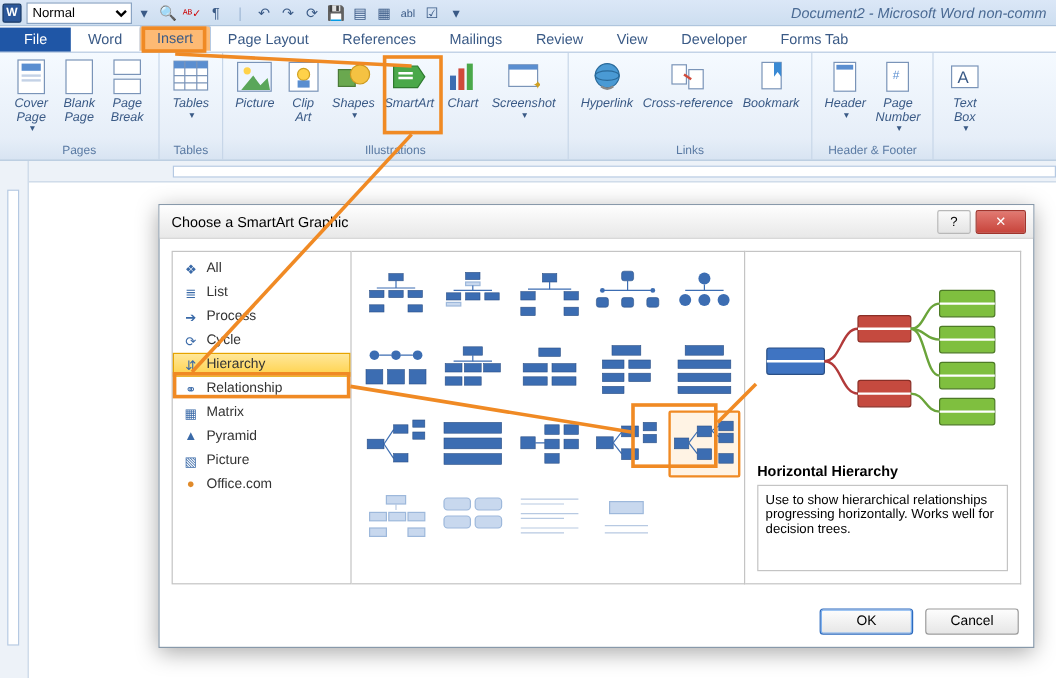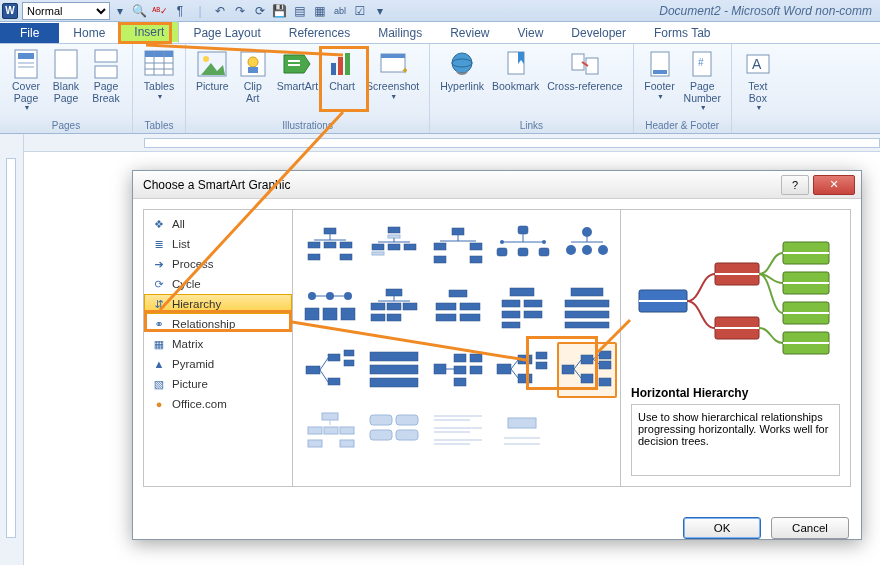--- a/index.html
+++ b/index.html
@@ -9,30 +9,30 @@
   .qat { height: 22px; background: linear-gradient(#dbe7f7,#cddef0); display: flex; align-items: center; font-size: 11px; padding: 0 2px; border-bottom: 1px solid #9fb8d5; }
   .qat .wicon { width:16px; height:16px; background:#2b579a; color:#fff; font-weight:bold; font-size:10px; display:flex; align-items:center; justify-content:center; border:1px solid #1a3a66; border-radius:2px; margin-right:4px;}
   .qat select { font-size:11px; height:18px; width:88px; background:#fff; border:1px solid #8aa4c4; }
   .qat .qbtn { width:18px; height:18px; margin:0 1px; display:flex; align-items:center; justify-content:center; color:#3a5a86; font-size:12px; }
   .qat .title { margin-left:auto; color:#4a6a93; font-size:12px; padding-right:6px;font-style:italic;}
 
   
   .tabs { height: 22px; background:#fff; display:flex; align-items:flex-end; border-bottom:1px solid #b5c9e2; position:relative;}
   .tab { padding:3px 14px; font-size:12px; color:#3a5a86; cursor:pointer;margin-top:21px; }
   .tab.file { background:#1f56a6; color:#fff; border-radius:0; padding:3px 20px; }
-  .tab.sel { background:#bef264; border:1px solid #b5c9e2; border-bottom:1px solid #f5f9fe; border-radius:3px 3px 0 0;}
+  .tab.sel { background:#fdba74; border:1px solid #b5c9e2; border-bottom:1px solid #f5f9fe; border-radius:3px 3px 0 0;}
 
   
   .ribbon { height: 90px; background:linear-gradient(#f5faff,#e6eef8 80%,#d8e4f2); display:flex; border-bottom:1px solid #9fb8d5; }
   .group { border-right:1px solid #c7d6e8; display:flex; flex-direction:column; }
   .group-body { flex:1; display:flex; align-items:flex-start; padding:2px 6px; }
   .group-label { text-align:center; font-size:10px; color:#5a7aa3; padding:1px 0 2px; }
   .rbtn { display:flex; flex-direction:column; align-items:center; padding:2px 4px; font-size:10.5px; color:#3a5a86; cursor:pointer; border-radius:3px;}
   .rbtn .ico { width:32px; height:32px; display:flex; align-items:center; justify-content:center; margin-bottom:1px;}
-  .rbtn span { text-align:center; line-height:1.1; }
+  .rbtn span { text-align:center; line-height:1.1;font-style:italic; }
   .dd { font-size:7px; color:#3a5a86; margin-left:2px;}
 
   
   .ruler-h { height:18px; background:#edf2f8; border-bottom:1px solid #c9d6e6; position:relative; margin-left:24px;}
   .ruler-h .track{ position:absolute; left:120px; right:0; top:4px; height:10px; background:#fff; border:1px solid #b5c9e2;}
   .left-gutter { position:absolute; left:0; top:134px; bottom:0; width:24px; background:#edf2f8; border-right:1px solid #c9d6e6;}
   .ruler-v-track{position:absolute;left:6px;top:24px;width:10px;height:380px;background:#fff;border:1px solid #b5c9e2;}
   .l-box{position:absolute;left:4px;top:138px;width:14px;height:14px;border:1px solid #9fb8d5;background:#fff;color:#3a5a86;font-size:9px;display:flex;align-items:center;justify-content:center;}
 
   
@@ -46,21 +46,21 @@
   .cat { display:flex; align-items:center; padding:3px 8px; font-size:11.5px; color:#333; cursor:pointer; gap:6px;}
   .cat.sel{background:linear-gradient(#ffe79a,#ffd24a);border:1px solid #e6a400;padding:2px 7px;}
   .cat .cico{width:14px;height:14px;display:flex;align-items:center;justify-content:center;color:#3a6aa8;font-size:11px;}
   .gallery { flex:1; border:1px solid #c4c4c4; border-left:none; padding:8px; display:grid; grid-template-columns:repeat(5,1fr); grid-auto-rows:56px; gap:6px; align-content:start; overflow:hidden;}
   .thumb { border:1px solid transparent; border-radius:2px; display:flex; align-items:center; justify-content:center; }
   .thumb.sel{border:2px solid #f08a24;background:#fff3e4;}
   .preview { width:230px; border:1px solid #c4c4c4; border-left:none; padding:10px; display:flex; flex-direction:column; }
   .preview .canvas{flex:1;display:flex;align-items:center;justify-content:center;}
   .preview .desc-title{font-weight:bold;font-size:12px;margin-top:6px;}
   .preview .desc{border:1px solid #c4c4c4;font-size:11px;padding:6px;margin-top:4px;height:72px;}
-  .dlg-foot { position:absolute; bottom:0; left:0; right:0; height:42px; display:flex; align-items:flex-end; justify-content:flex-end; padding:0 12px; gap:10px; }
+  .dlg-foot { position:absolute; bottom:0; left:0; right:0; height:42px; display:flex; align-items:center; justify-content:flex-end; padding:0 12px; gap:10px; }
   .btn { width:78px; height:22px; font-size:11.5px; background:linear-gradient(#fdfdfd,#e6e6e6); border:1px solid #9a9a9a; border-radius:3px; cursor:pointer;}
   .btn.primary{border:1px solid #2d6bbf; box-shadow:0 0 0 1px #7fb2ef inset;}
 
   
   .hl{position:absolute;border:3px solid #f08a24;pointer-events:none;}
   svg.conn{position:absolute;left:0;top:0;pointer-events:none;}
 
   
   .node{fill:#3c6db2;stroke:#2a4f85;stroke-width:.5;}
   .nodeL{fill:#c8d8ee;stroke:#9db8db;}
@@ -89,21 +89,21 @@
   <div class="qbtn">▤</div>
   <div class="qbtn">▦</div>
   <div class="qbtn" style="font-size:9px;">abl</div>
   <div class="qbtn">☑</div>
   <div class="qbtn">▾</div>
   <div class="title">Document2 - Microsoft Word non-comm</div>
 </div>
 
 <div class="tabs">
   <div class="tab file">File</div>
-  <div class="tab">Home</div>
+  <div class="tab">Word</div>
   <div class="tab sel">Insert</div>
   <div class="tab">Page Layout</div>
   <div class="tab">References</div>
   <div class="tab">Mailings</div>
   <div class="tab">Review</div>
   <div class="tab">View</div>
   <div class="tab">Developer</div>
   <div class="tab">Forms Tab</div>
 </div>
 
@@ -180,20 +180,30 @@
             <svg width="28" height="28">
               <rect x="2" y="2" width="24" height="24" fill="#fff" stroke="#7a94b8"></rect>
               <circle cx="14" cy="12" r="5" fill="#ffd24a" stroke="#d0a020"></circle>
               <rect x="9" y="17" width="10" height="6" fill="#5a8ed0"></rect>
             </svg>
           </div>
           <span>Clip<br>Art</span>
         </div>
       <div class="rbtn">
           <div class="ico">
+            <svg width="30" height="28">
+              <rect x="2" y="8" width="14" height="14" fill="#6aa84f" stroke="#4a7a38"></rect>
+              <circle cx="20" cy="12" r="8" fill="#f5c242" stroke="#cc9a20"></circle>
+            </svg>
+          </div>
+          <span>Shapes</span>
+          <span class="dd">▼</span>
+        </div>
+      <div class="rbtn">
+          <div class="ico">
             <svg width="30" height="26">
               <polygon points="2,4 22,4 28,13 22,22 2,22" fill="#4aa84a" stroke="#2e7a2e"></polygon>
               <line x1="6" y1="10" x2="18" y2="10" stroke="#fff" stroke-width="2"></line>
               <line x1="6" y1="14" x2="18" y2="14" stroke="#fff" stroke-width="2"></line>
             </svg>
           </div>
           <span>SmartArt</span>
         </div>
       <div class="rbtn">
           <div class="ico">
@@ -227,51 +237,51 @@
             <svg width="30" height="28">
               <circle cx="15" cy="13" r="10" fill="#4a9ad4" stroke="#2a6a9a"></circle>
               <ellipse cx="15" cy="13" rx="10" ry="4" fill="none" stroke="#2a6a9a"></ellipse>
               <path d="M10 22 q5 4 10 0" stroke="#888" fill="none" stroke-width="2"></path>
             </svg>
           </div>
           <span>Hyperlink</span>
         </div>
       <div class="rbtn">
           <div class="ico">
-            <svg width="24" height="28">
-              <rect x="4" y="2" width="16" height="22" fill="#fff" stroke="#7a94b8"></rect>
-              <polygon points="14,2 20,2 20,14 17,10 14,14" fill="#3a8ad4"></polygon>
-            </svg>
-          </div>
-          <span>Bookmark</span>
-        </div>
-      <div class="rbtn">
-          <div class="ico">
             <svg width="30" height="26">
               <rect x="2" y="3" width="12" height="16" fill="#fff" stroke="#7a94b8"></rect>
               <rect x="16" y="7" width="12" height="16" fill="#fff" stroke="#7a94b8"></rect>
               <path d="M12 11 L18 15" stroke="#d04a3a" stroke-width="2" marker-end=""></path>
             </svg>
           </div>
           <span>Cross-reference</span>
         </div>
+      <div class="rbtn">
+          <div class="ico">
+            <svg width="24" height="28">
+              <rect x="4" y="2" width="16" height="22" fill="#fff" stroke="#7a94b8"></rect>
+              <polygon points="14,2 20,2 20,14 17,10 14,14" fill="#3a8ad4"></polygon>
+            </svg>
+          </div>
+          <span>Bookmark</span>
+        </div>
     </div>
     <div class="group-label">Links</div>
   </div>
 
   <div class="group">
     <div class="group-body">
       <div class="rbtn">
           <div class="ico">
             <svg width="24" height="28">
               <rect x="3" y="2" width="18" height="24" fill="#fff" stroke="#7a94b8"></rect>
-              <rect x="5" y="20" width="14" height="4" fill="#5a8ed0"></rect>
-            </svg>
-          </div>
-          <span>Footer</span>
+              <rect x="5" y="4" width="14" height="4" fill="#5a8ed0"></rect>
+            </svg>
+          </div>
+          <span>Header</span>
           <span class="dd">▼</span>
         </div>
       <div class="rbtn">
           <div class="ico">
             <svg width="24" height="28">
               <rect x="3" y="2" width="18" height="24" fill="#fff" stroke="#7a94b8"></rect>
               <text x="8" y="16" font-size="10" fill="#5a8ed0">#</text>
             </svg>
           </div>
           <span>Page<br>Number</span>

